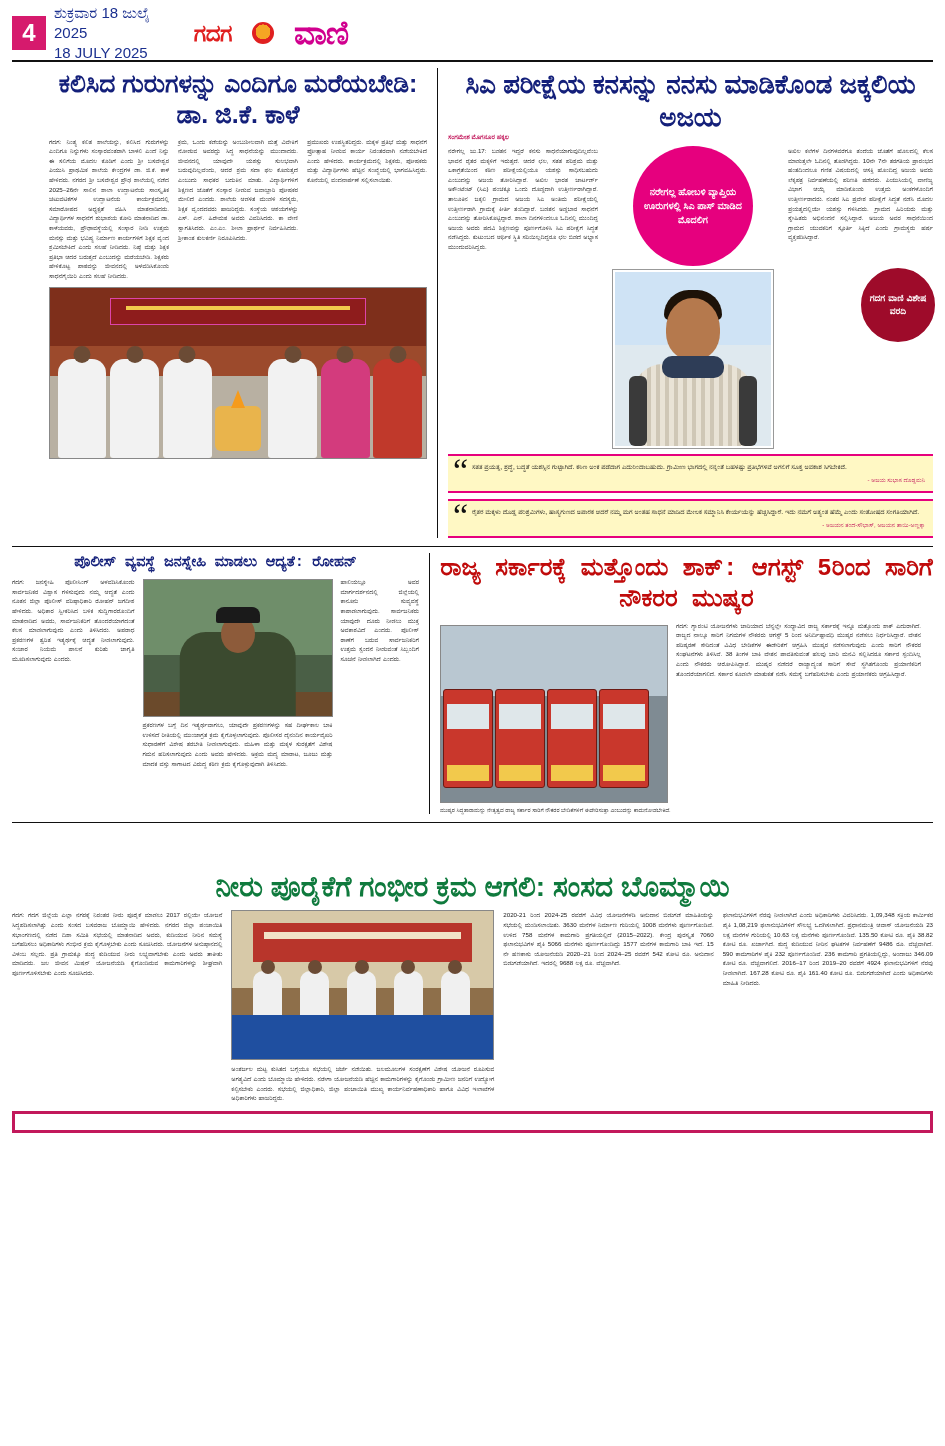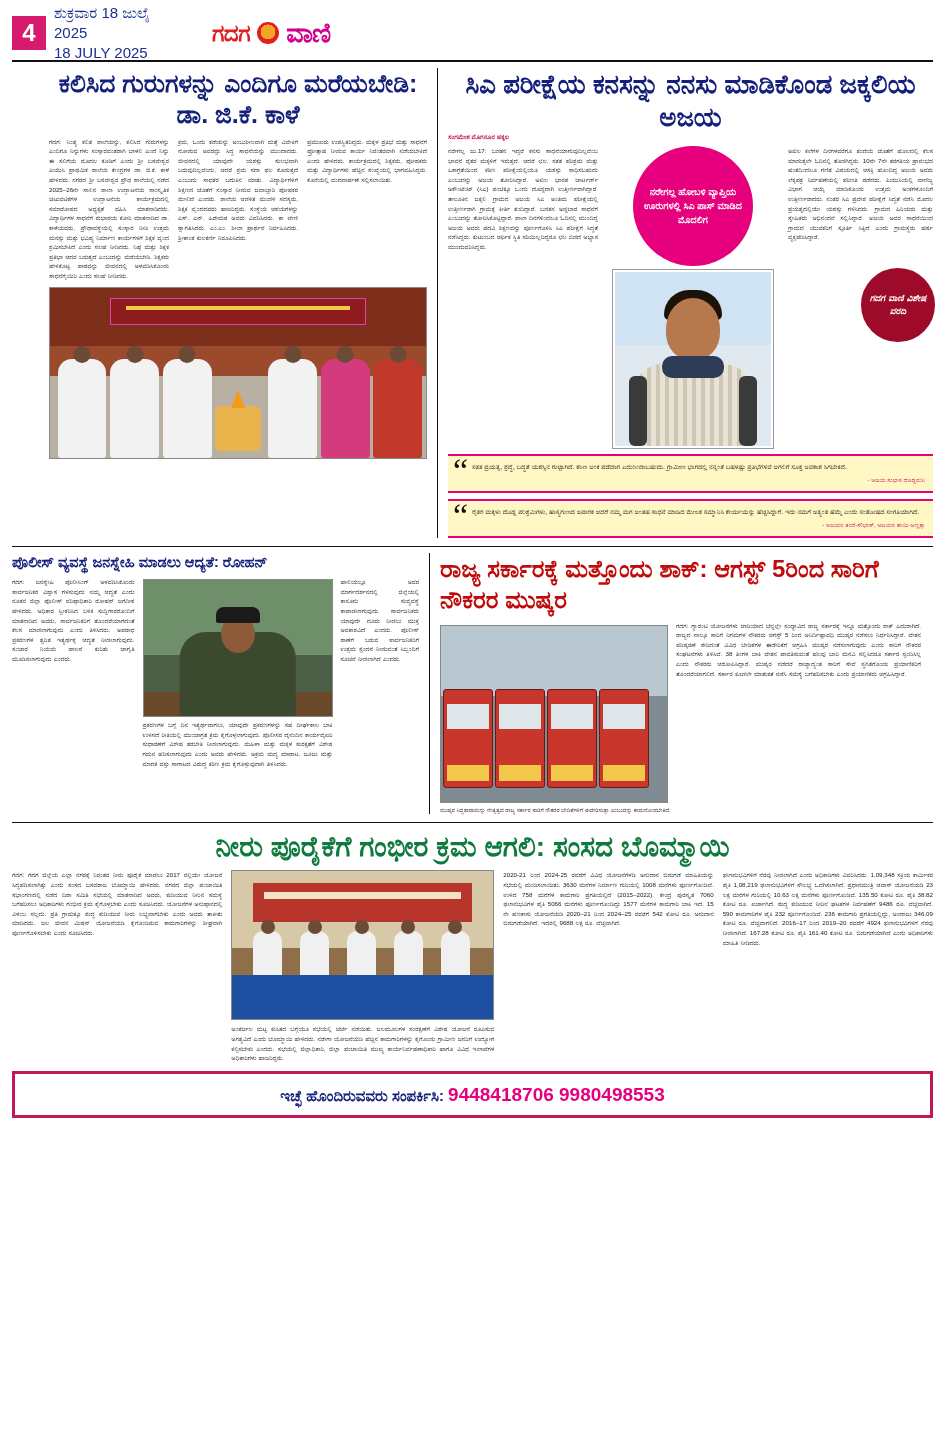--- a/index.html
+++ b/index.html
@@ -34,28 +34,28 @@
     margin-right: 8px;
   }
   .dateblock {
     font-size: 15px; font-weight: normal; color: #1a2f8f;
     line-height: 1.35;
     width: 122px;
   }
   .logo-wrap {
     flex: 0 0 190px;
     display:flex; align-items:center; justify-content:center;
-    gap: 7px;
+    gap: 20px;
   }
   .logo-gadaga {
     font-size: 23px; font-weight: bold; color: #e02020;
     letter-spacing: -0.5px;
   }
   .logo-vani {
-    font-size: 27px; font-weight: bold; color: #d1008f;
+    font-size: 33px; font-weight: bold; color: #d1008f;
     letter-spacing: -1px;
   }
   .logo-mark {
     width: 22px; height: 22px; border-radius: 50%;
     background: radial-gradient(circle at 50% 45%, #f5a623 0 45%, #e02020 46% 100%);
     display:inline-block;
   }
   .masthead-right {
     flex: 1; display: flex; justify-content: flex-end; align-items: center;
   }
@@ -170,38 +170,37 @@
     position:absolute; top:84px; left:50%; transform:translateX(-50%);
     width:62px;height:22px;background:#2e3d57;border-radius:10px;
   }
   .stamp {
     position:absolute; right:-4px; top:120px;
     width:78px;height:78px;border-radius:50%;
     background:#9e0b2a;color:#fff;
     font-size:9px;font-weight:bold;line-height:1.4;
     display:flex;align-items:center;justify-content:center;text-align:center;
     border:2px solid #fff;
-    font-style:italic;
   }
   .quotebox {
     background:#fff8c4; border-top:2px solid #e6007e; border-bottom:2px solid #e6007e;
     padding:6px 8px 6px 24px; margin-top:6px; position:relative;
     font-size:6.6px; line-height:1.6; color:#111;
   }
   .quotebox::before{
     content:"\201C"; position:absolute; left:5px; top:-2px;
     font-size:34px; color:#111; font-family:"Liberation Serif",serif; line-height:1;
   }
   .quote-attr { text-align:right; font-size:6px; color:#c2185b; margin-top:3px;}
 
   
   .mid-section { display:flex; margin-top:8px; border-top:1px solid #111; padding-top:6px; }
   .mid-left { width:418px; padding-right:10px; border-right:1px solid #111;}
   .mid-right { width:503px; padding-left:10px;}
-  .mid-head { font-size:14.5px; font-weight:bold; color:#14207a; text-align:left; line-height:1.3;}
+  .mid-head { font-size:14.5px; font-weight:bold; color:#14207a; text-align:center; line-height:1.3;font-family:Liberation Mono, monospace;}
   .mid-head.big { font-size:24px; color:#c00b0b; }
   .mid-cols { display:flex; gap:8px; margin-top:5px;}
   .photo-police { height:138px; width:190px; margin:2px 0; }
   .pol-bg { position:absolute; inset:0; background:linear-gradient(#6f8e6a 0 55%, #4a5f46 55% 100%); }
   .pol-body{position:absolute;bottom:0;left:50%;transform:translateX(-50%);width:62%;height:62%;background:#3b4a2f;border-radius:26px 26px 0 0;}
   .pol-head{position:absolute;top:26%;left:50%;transform:translateX(-50%);width:34px;height:38px;border-radius:50%;background:#8d5b3a;}
   .pol-cap{position:absolute;top:20%;left:50%;transform:translateX(-50%);width:44px;height:16px;background:#1a1a1a;border-radius:8px 8px 2px 2px;}
   .pol-desk{position:absolute;bottom:0;left:0;right:0;height:18%;background:#6b4a2b;}
 
   .photo-bus { height:178px; margin-top:4px;}
@@ -209,21 +208,21 @@
   .bus {
     position:absolute; bottom:8%; width:22%; height:56%;
     background:#c9372c; border:1px solid #6b1a14; border-radius:3px;
   }
   .bus::before{content:"";position:absolute;top:14%;left:6%;width:88%;height:26%;background:#dfe7ea;}
   .bus::after{content:"";position:absolute;bottom:6%;left:6%;width:88%;height:16%;background:#f2c94c;}
   .cap-line { font-size:5.8px; line-height:1.5; text-align:justify; color:#222; margin-top:3px;}
 
   
   .bottom-section { margin-top:8px; border-top:1px solid #111; padding-top:6px;}
-  .bottom-head { font-size:28px; font-weight:bold; color:#0f7a3d; text-align:center; line-height:1.25;}
+  .bottom-head { font-size:28px; font-weight:bold; color:#0f7a3d; text-align:center; line-height:1.25;margin-top:40px;}
   .bottom-cols { display:flex; gap:9px; margin-top:6px;}
   .bc { flex:1; }
   .bc.wide { flex: 1.25; }
   .photo-meet { width:100%; height:150px; }
   .mt-bg{position:absolute;inset:0;background:linear-gradient(#d7c9a8 0 52%, #8e6f4a 52% 100%);}
   .mt-banner{position:absolute;left:8%;top:8%;width:84%;height:26%;background:#b8352b;}
   .mt-banner::after{content:"";position:absolute;left:5%;top:22%;width:90%;height:20%;background:#f1e3c6;}
   .mt-table{position:absolute;bottom:0;left:0;right:0;height:30%;background:#1f4fa0;}
   .mt-p{position:absolute;bottom:30%;width:11%;height:30%;background:#f0f0f0;border-radius:10px 10px 0 0;}
   .mt-p::before{content:"";position:absolute;top:-11px;left:50%;transform:translateX(-50%);width:14px;height:14px;border-radius:50%;background:#6b4b35;}
@@ -394,19 +393,15 @@
       <div class="bc body-col">2020-21 ರಿಂದ 2024-25 ರವರೆಗೆ ವಿವಿಧ ಯೋಜನೆಗಳಡಿ ಅನುದಾನ ಬಿಡುಗಡೆ ಮಾಹಿತಿಯನ್ನು ಸಭೆಯಲ್ಲಿ ಮಂಡಿಸಲಾಯಿತು. 3630 ಮನೆಗಳ ನಿರ್ಮಾಣ ಗುರಿಯಲ್ಲಿ 1008 ಮನೆಗಳು ಪೂರ್ಣಗೊಂಡಿವೆ. ಉಳಿದ 758 ಮನೆಗಳ ಕಾಮಗಾರಿ ಪ್ರಗತಿಯಲ್ಲಿದೆ (2015–2022). ಕೇಂದ್ರ ಪುರಸ್ಕೃತ 7060 ಫಲಾನುಭವಿಗಳ ಪೈಕಿ 5066 ಮನೆಗಳು ಪೂರ್ಣಗೊಂಡಿದ್ದು 1577 ಮನೆಗಳ ಕಾಮಗಾರಿ ಬಾಕಿ ಇದೆ.
 15 ನೇ ಹಣಕಾಸು ಯೋಜನೆಯಡಿ 2020–21 ರಿಂದ 2024–25 ರವರೆಗೆ 542 ಕೋಟಿ ರೂ. ಅನುದಾನ ಬಿಡುಗಡೆಯಾಗಿದೆ. ಇದರಲ್ಲಿ 9688 ಲಕ್ಷ ರೂ. ವೆಚ್ಚವಾಗಿದೆ.</div>
       <div class="bc body-col">ಫಲಾನುಭವಿಗಳಿಗೆ ನೆರವು ನೀಡಲಾಗಿದೆ ಎಂದು ಅಧಿಕಾರಿಗಳು ವಿವರಿಸಿದರು. 1,09,348 ಸಕ್ರಿಯ ಕಾರ್ಮಿಕರ ಪೈಕಿ 1,08,219 ಫಲಾನುಭವಿಗಳಿಗೆ ಸೌಲಭ್ಯ ಒದಗಿಸಲಾಗಿದೆ.
 ಪ್ರಧಾನಮಂತ್ರಿ ಆವಾಸ್ ಯೋಜನೆಯಡಿ 23 ಲಕ್ಷ ಮನೆಗಳ ಗುರಿಯಲ್ಲಿ 10.63 ಲಕ್ಷ ಮನೆಗಳು ಪೂರ್ಣಗೊಂಡಿವೆ. 135.50 ಕೋಟಿ ರೂ. ಪೈಕಿ 38.82 ಕೋಟಿ ರೂ. ಖರ್ಚಾಗಿದೆ.
 ಶುದ್ಧ ಕುಡಿಯುವ ನೀರಿನ ಘಟಕಗಳ ನಿರ್ವಹಣೆಗೆ 9486 ರೂ. ವೆಚ್ಚವಾಗಿದೆ. 590 ಕಾಮಗಾರಿಗಳ ಪೈಕಿ 232 ಪೂರ್ಣಗೊಂಡಿವೆ. 236 ಕಾಮಗಾರಿ ಪ್ರಗತಿಯಲ್ಲಿದ್ದು, ಅಂದಾಜು 346.09 ಕೋಟಿ ರೂ. ವೆಚ್ಚವಾಗಲಿದೆ.
 2016–17 ರಿಂದ 2019–20 ರವರೆಗೆ 4924 ಫಲಾನುಭವಿಗಳಿಗೆ ನೆರವು ನೀಡಲಾಗಿದೆ. 167.28 ಕೋಟಿ ರೂ. ಪೈಕಿ 161.40 ಕೋಟಿ ರೂ. ಬಿಡುಗಡೆಯಾಗಿದೆ ಎಂದು ಅಧಿಕಾರಿಗಳು ಮಾಹಿತಿ ನೀಡಿದರು.</div>
     </div>
   </div>
 
   <div class="footer-ad">
-    <div class="fa-l2">
-      <span>ಇಚ್ಛೆ ಹೊಂದಿರುವವರು ಸಂಪರ್ಕಿಸಿ:</span>
-      <span class="fa-phone">9448418706  9980498553</span>
-    </div>
   </div>
 
 </div>
 
 </body></html>

